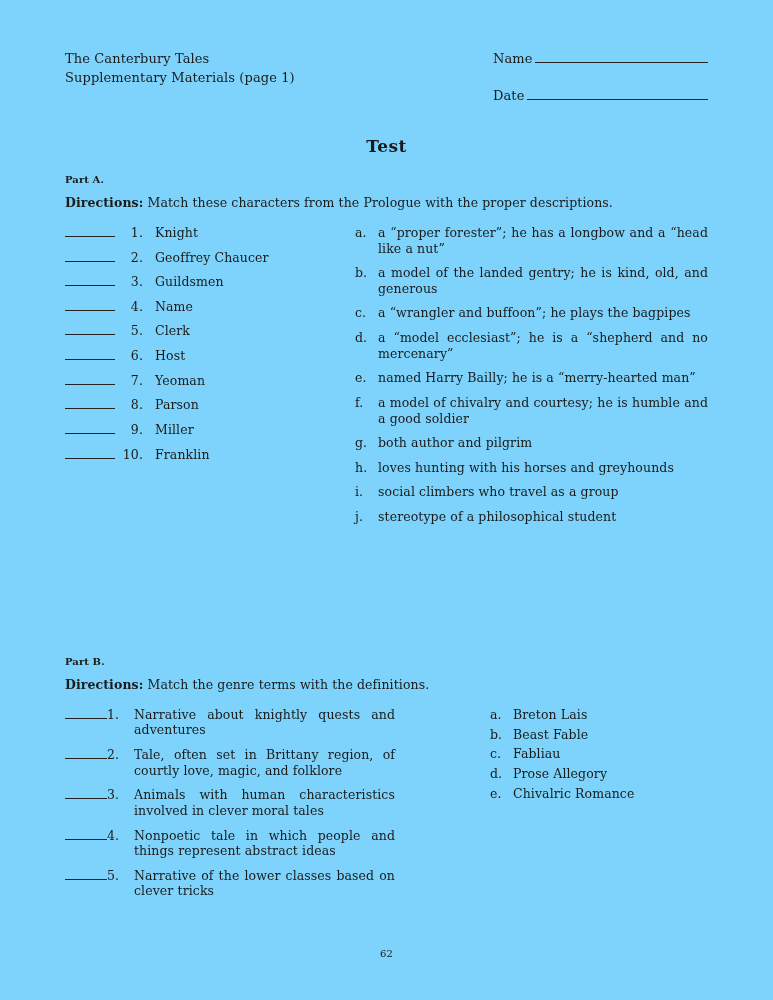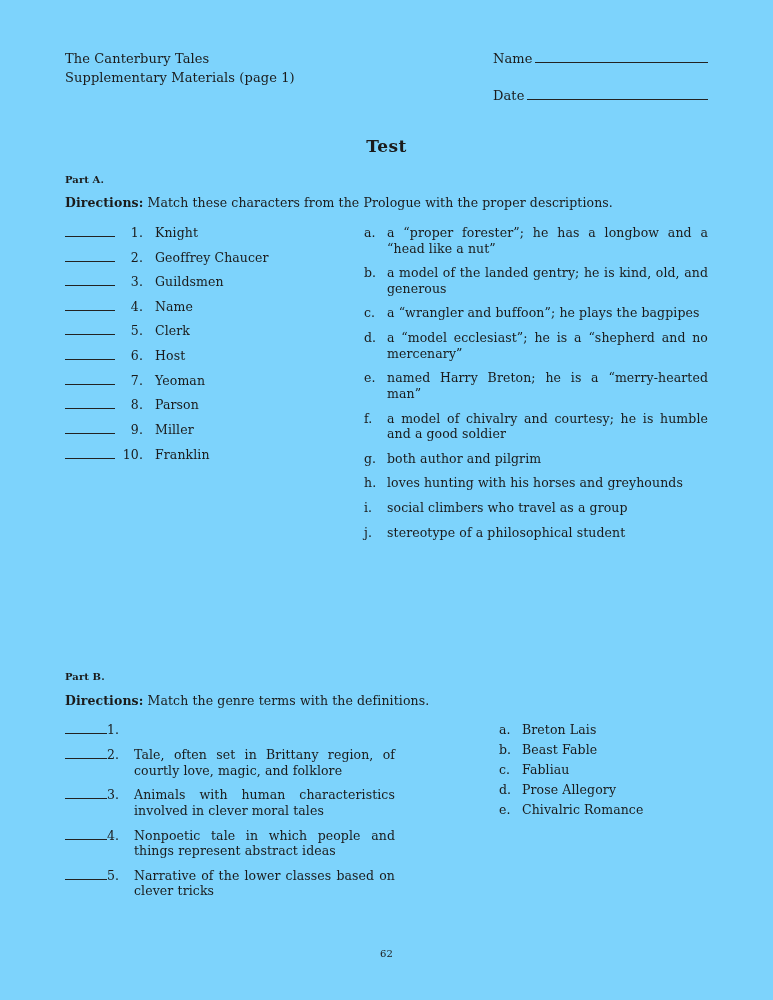--- a/index.html
+++ b/index.html
@@ -19,21 +19,21 @@
   .fill-line { flex:1; border-bottom:1px solid #222; margin-left:2px; }
 
   
   .test-title { text-align:center; font-weight:bold; font-size:17px; margin-top:10px; letter-spacing:0.4px; }
 
   
   .part-heading { font-weight:bold; font-size:10px; margin-top:17px; }
   .directions { margin-top:9px; }
   .directions b { font-weight:bold; }
 
-  .cols { display:flex; margin-top:14px;gap:9px; }
+  .cols { display:flex; margin-top:14px; }
 
   
   .a-items { width:280px; flex-shrink:0; }
   .a-row { margin-bottom:9px; white-space:nowrap; }
   .a-blank { display:inline-block; width:50px; border-bottom:1px solid #222; }
   .a-num { display:inline-block; width:28px; text-align:right; }
   .a-label { margin-left:12px; }
 
   
   .a-opts { flex:1; margin-left:10px; }
@@ -146,21 +146,21 @@
             <span class="opt-text">a “wrangler and buffoon”; he plays the bagpipes</span>
           </div>
 
           <div class="opt-row">
             <span class="opt-letter">d.</span>
             <span class="opt-text">a “model ecclesiast”; he is a “shepherd and no mercenary”</span>
           </div>
 
           <div class="opt-row">
             <span class="opt-letter">e.</span>
-            <span class="opt-text">named Harry Breton; he is a “merry-hearted man”</span>
+            <span class="opt-text">named Harry Bailly; he is a “merry-hearted man”</span>
           </div>
 
           <div class="opt-row">
             <span class="opt-letter">f.</span>
             <span class="opt-text">a model of chivalry and courtesy; he is humble and a good soldier</span>
           </div>
 
           <div class="opt-row">
             <span class="opt-letter">g.</span>
             <span class="opt-text">both author and pilgrim</span>
@@ -189,20 +189,21 @@
     <div class="directions">
       <b>Directions:</b>
       <span>Match the genre terms with the definitions.</span>
     </div>
     <div class="cols">
       <div class="b-items">
 
           <div class="b-row">
             <span class="b-blank"></span>
             <span class="b-num">1.</span>
+            <span class="b-text">Narrative about knightly quests and adventures</span>
           </div>
 
           <div class="b-row">
             <span class="b-blank"></span>
             <span class="b-num">2.</span>
             <span class="b-text">Tale, often set in Brittany region, of courtly love, magic, and folklore</span>
           </div>
 
           <div class="b-row">
             <span class="b-blank"></span>

